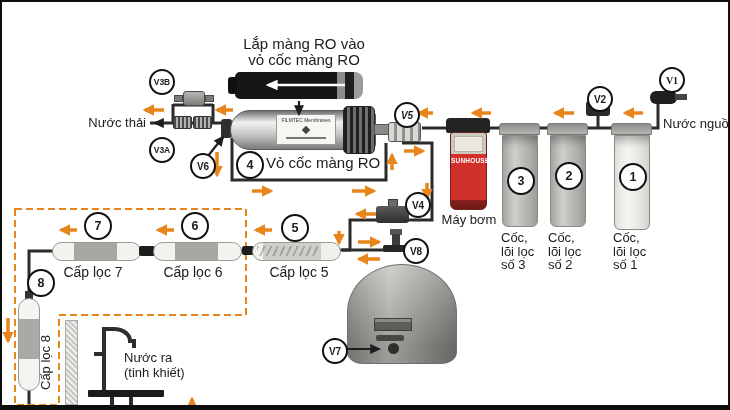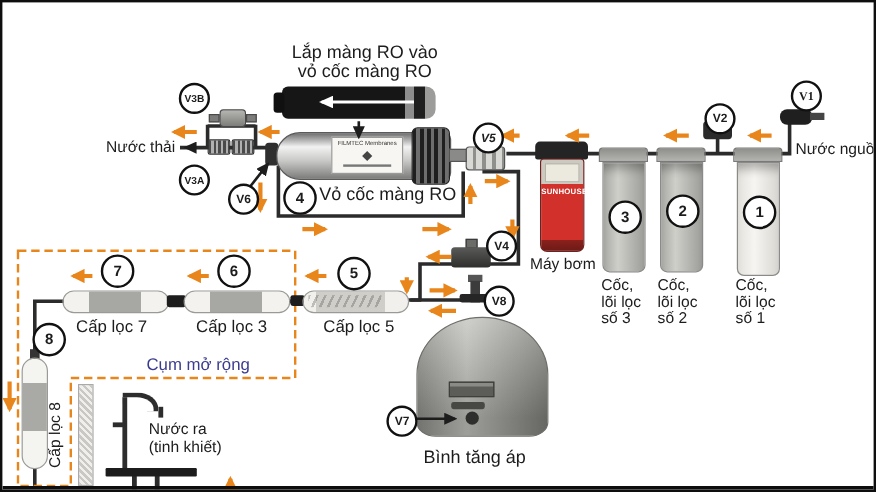--- a/index.html
+++ b/index.html
@@ -190,25 +190,23 @@
     <div>lõi lọc</div>
     <div>số 2</div>
   </div>
   <div class="cup" style="left:611px;top:229px;">
     <div>Cốc,</div>
     <div>lõi lọc</div>
     <div>số 1</div>
   </div>
 
   <div class="lbl stg" style="left:60px;top:262px;width:62px;">Cấp lọc 7</div>
-  <div class="lbl stg" style="left:160px;top:262px;width:62px;">Cấp lọc 3</div>
+  <div class="lbl stg" style="left:160px;top:262px;width:62px;">Cấp lọc 6</div>
   <div class="lbl stg" style="left:266px;top:262px;width:62px;">Cấp lọc 5</div>
   <div class="lbl" style="left:36px;top:316px;height:72px;font-size:13px;writing-mode:vertical-rl;transform:rotate(180deg);">Cấp lọc 8</div>
 
-  <div class="lbl" style="left:120px;top:293px;font-size:14px;font-weight:500;color:var(--expansion-text,#3b3b8f);">Cụm mở rộng</div>
 
   <div class="lbl" style="left:122px;top:348px;font-size:13px;">Nước ra</div>
   <div class="lbl" style="left:122px;top:363px;font-size:13px;">(tinh khiết)</div>
 
-  <div class="lbl" style="left:351px;top:371px;font-size:15px;">Bình tăng áp</div>
 
   <div class="cmp" style="left:0;top:403px;width:730px;height:7px;background:#0e0e0e;z-index:6;"></div>
 </div>
 
 </body></html>

